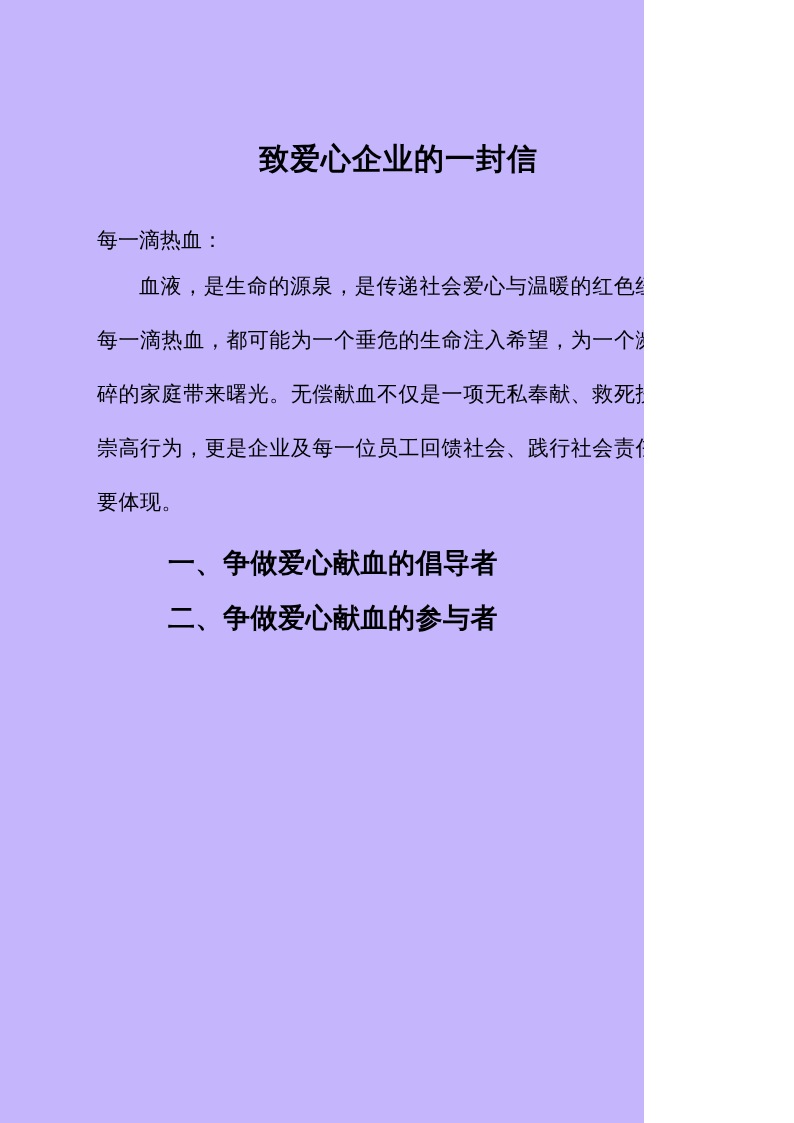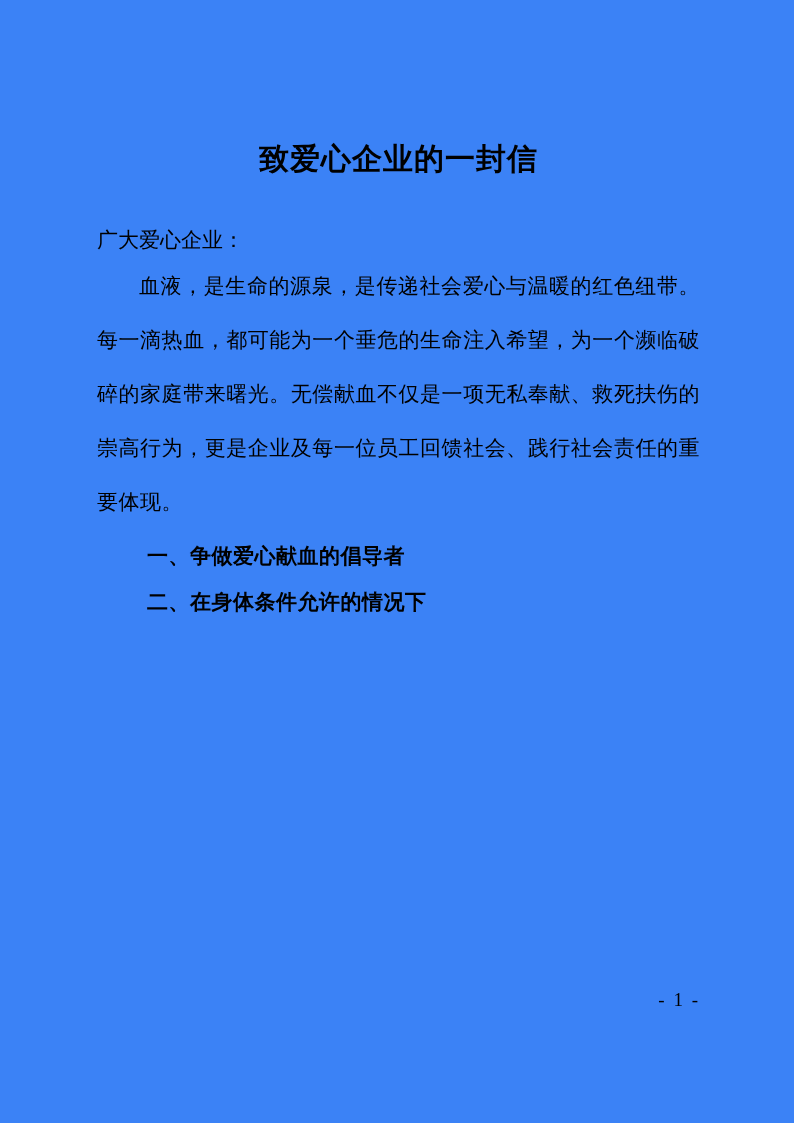--- a/index.html
+++ b/index.html
@@ -2,23 +2,23 @@
 <html><head>
 <meta charset="utf-8">
 <style>
   html, body {
     margin: 0;
     padding: 0;
     background: #ffffff;
   }
   .page {
     position: relative;
-    width: 794px;
+    width: 644px;
     height: 1123px;
-    background: #3b82f6;
+    background: #c4b5fd;
     color: #000000;
     font-family: "Liberation Serif", "DejaVu Serif", serif;
     overflow: hidden;
   }
   .content {
     position: absolute;
     left: 97px;
     top: 0;
     width: 603px;
   }
@@ -39,52 +39,52 @@
   }
   .para {
     margin: 0;
     font-size: 21px;
     line-height: 54px;
     text-align: justify;
     text-indent: 2em;
     letter-spacing: 0.5px;
   }
   .heading {
-    margin: 8px;
-    font-size: 21px;
+    margin: 17px;
+    font-size: 27px;
     line-height: 38px;
     font-weight: bold;
     text-indent: 2em;
-    font-family: Liberation Sans, sans-serif;
+    font-family: Liberation Mono, monospace;
     letter-spacing: 0.5px;
   }
   .page-number {
     position: absolute;
     top: 988px;
     left: 97px;
     width: 603px;
     text-align: right;
     font-size: 19px;
     line-height: 24px;
     letter-spacing: 2px;
   }
 </style>
 </head>
 <body>
 
 <div class="page">
   <div class="content">
     <h1 class="doc-title">致爱心企业的一封信</h1>
 
-    <p class="salutation">广大爱心企业：</p>
+    <p class="salutation">每一滴热血：</p>
 
     <p class="para">血液，是生命的源泉，是传递社会爱心与温暖的红色纽带。每一滴热血，都可能为一个垂危的生命注入希望，为一个濒临破碎的家庭带来曙光。无偿献血不仅是一项无私奉献、救死扶伤的崇高行为，更是企业及每一位员工回馈社会、践行社会责任的重要体现。</p>
 
 
     <p class="heading">一、争做爱心献血的倡导者</p>
 
 
-    <p class="heading">二、在身体条件允许的情况下</p>
+    <p class="heading">二、争做爱心献血的参与者</p>
 
   </div>
 
   <div class="page-number">- 1 -</div>
 </div>
 
 </body></html>

